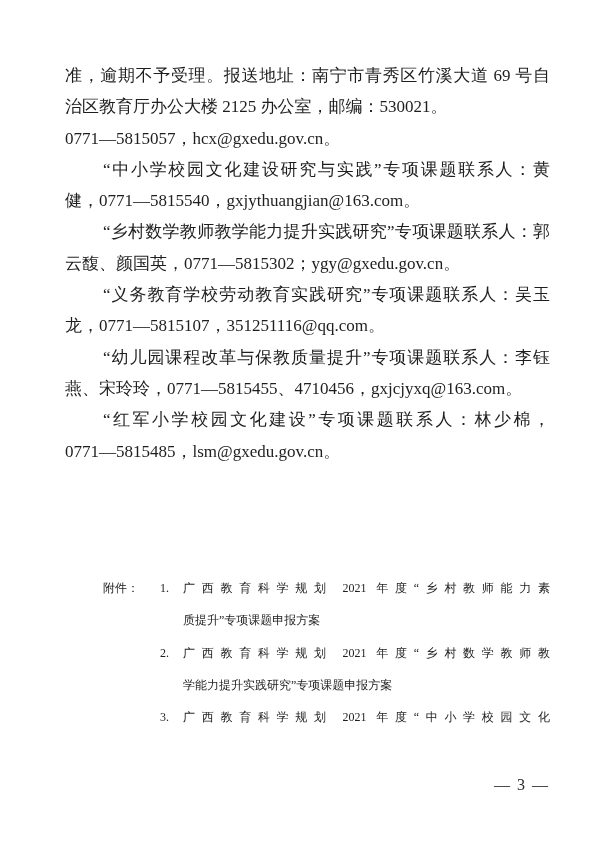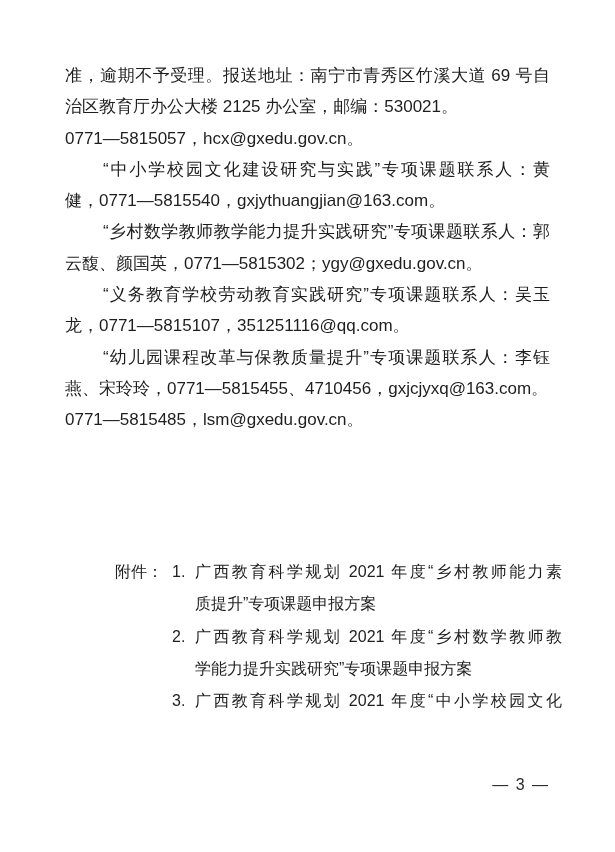--- a/index.html
+++ b/index.html
@@ -6,21 +6,21 @@
     margin: 0;
     padding: 0;
     background: #ffffff;
   }
   .page {
     position: relative;
     width: 563px;
     height: 852px;
     background: #ffffff;
     overflow: hidden;
-    font-family: Liberation Sans, sans-serif;
+    font-family: Liberation Serif, serif;
     color: #1e1e1e;
   }
   .body-text {
     position: absolute;
     left: 65px;
     top: 60px;
     width: 485px;
     font-size: 17px;
   }
   .ln {
@@ -34,24 +34,23 @@
     text-align-last: justify;
     word-break: keep-all;
     overflow: hidden;
   }
   .ln.ind {
     text-indent: 38px;
   }
   .attachments {
     position: absolute;
     left: 103px;
-    top: 556px;
+    top: 572px;
     width: 447px;
-    font-size: 16px;
-    margin-left: 12px;
+    font-size: 12px;
   }
   .att-item {
     display: flex;
     align-items: flex-start;
   }
   .att-label {
     width: 57px;
     line-height: 32.3px;
     white-space: nowrap;
     flex: 0 0 57px;
@@ -96,20 +95,21 @@
     <div class="ln">治区教育厅办公大楼 2125 办公室，邮编：530021。</div>
     <div class="ln">0771—5815057，hcx@gxedu.gov.cn。</div>
     <div class="ln jl ind">“中小学校园文化建设研究与实践”专项课题联系人：黄</div>
     <div class="ln">健，0771—5815540，gxjythuangjian@163.com。</div>
     <div class="ln jl ind">“乡村数学教师教学能力提升实践研究”专项课题联系人：郭</div>
     <div class="ln">云馥、颜国英，0771—5815302；ygy@gxedu.gov.cn。</div>
     <div class="ln jl ind">“义务教育学校劳动教育实践研究”专项课题联系人：吴玉</div>
     <div class="ln">龙，0771—5815107，351251116@qq.com。</div>
     <div class="ln jl ind">“幼儿园课程改革与保教质量提升”专项课题联系人：李钰</div>
     <div class="ln">燕、宋玲玲，0771—5815455、4710456，gxjcjyxq@163.com。</div>
+    <div class="ln jl ind">“红军小学校园文化建设”专项课题联系人：林少棉，</div>
     <div class="ln">0771—5815485，lsm@gxedu.gov.cn。</div>
   </div>
 
   <div class="attachments">
 
     <div class="att-item">
       <div class="att-label">附件：</div>
       <div class="att-num">1.</div>
       <div class="att-lines">
         <div class="att-ln jl">广西教育科学规划 2021 年度“乡村教师能力素</div>

